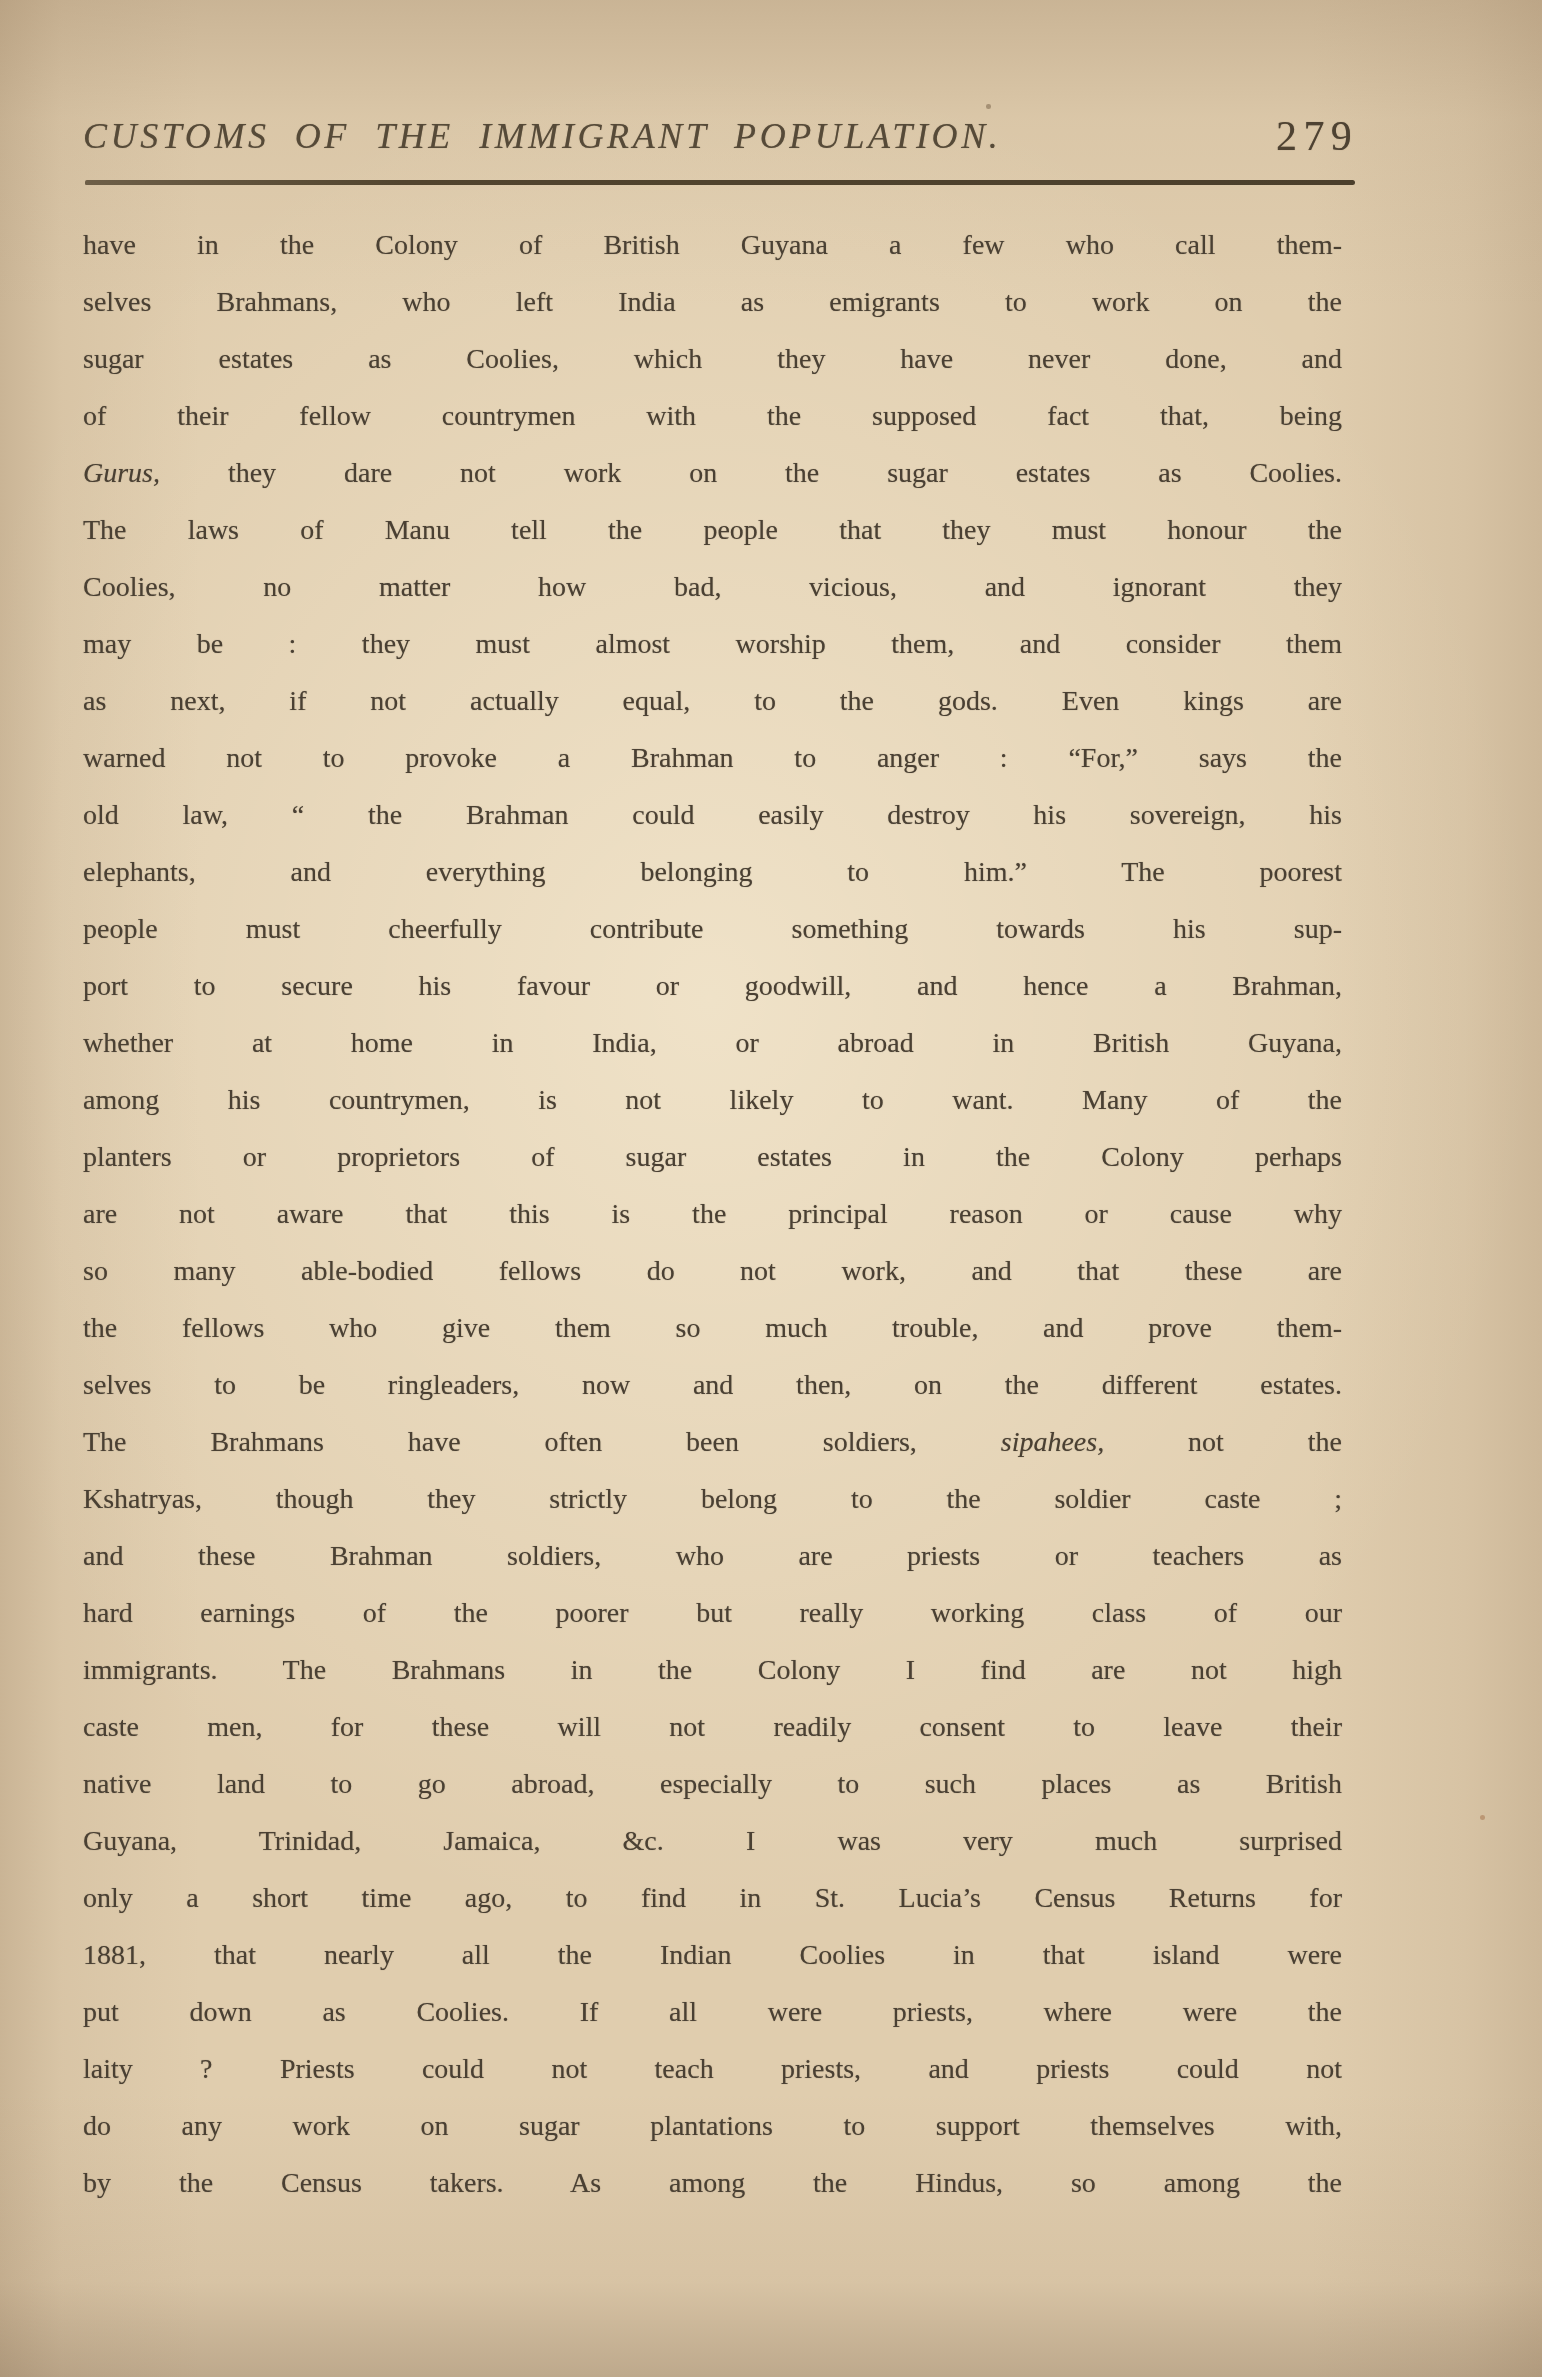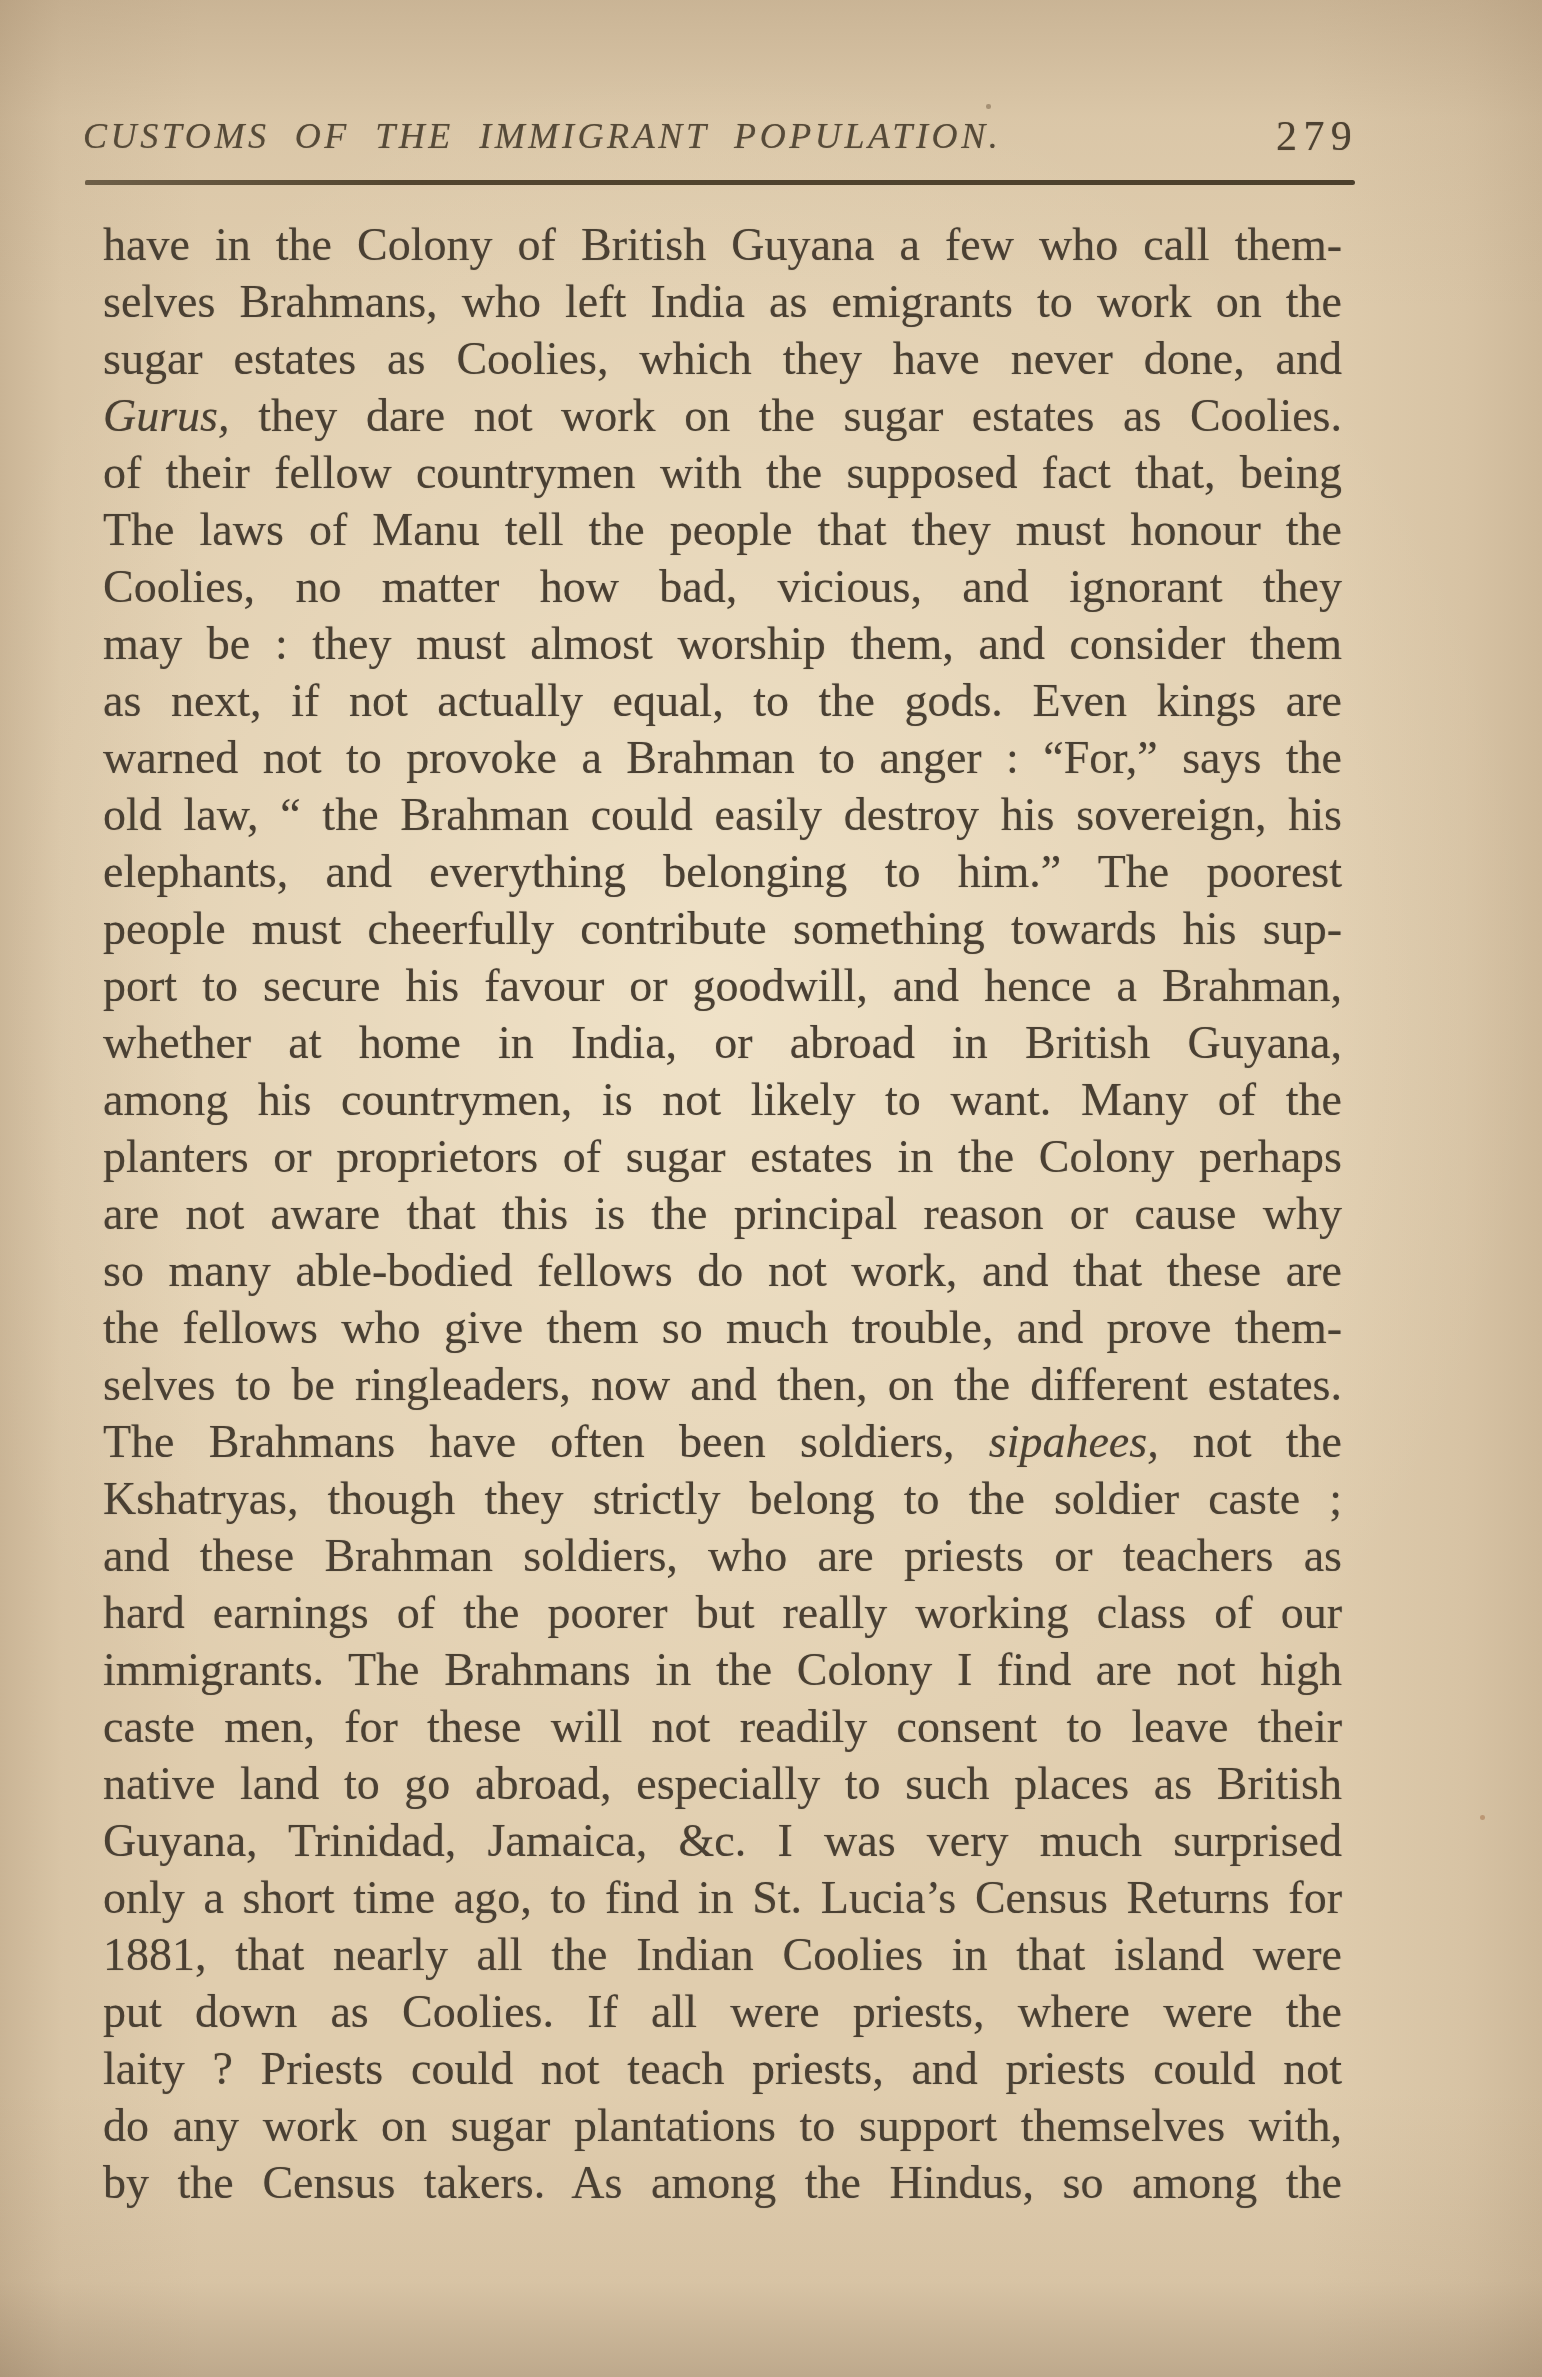--- a/index.html
+++ b/index.html
@@ -28,45 +28,44 @@
     font-size:42px; line-height:56px; letter-spacing:6.3px; color:#4e4232;
     text-shadow:0 0 0.9px rgba(78,66,50,0.5);
   }
   .rule {
     position:absolute; left:85px; top:180px; width:1270px; height:5.4px;
     background:linear-gradient(90deg,#6e5f48 0%,#52452f 25%,#4b3f2c 100%);
     border-radius:2.7px 3.6px 3.6px 1.8px;
   }
   .body-text { position:absolute; left:83px; top:216px; width:1259px; }
   .line {
-    height:57px; line-height:57px; font-size:46px;
+    height:57px; line-height:57px; font-size:28px;
     text-align:justify; text-align-last:justify; text-justify:inter-word;
     text-shadow:0 0 1.1px rgba(74,64,51,0.45);
-    margin-left:20px;
   }
   .line .it { font-style:italic; }
   .speck { position:absolute; border-radius:50%; background:rgba(104,82,58,0.45); }
   .speck.s1 { left:986px; top:104px; width:4.5px; height:4.5px; }
   .speck.s2 { left:1480px; top:1815px; width:5.4px; height:4.5px; background:rgba(150,90,50,0.4); }
 </style>
 </head>
 <body>
 
 <div class="page">
   <div class="header">
     <span class="title">CUSTOMS OF THE IMMIGRANT POPULATION.</span>
     <span class="pagenum">279</span>
   </div>
   <div class="rule"></div>
   <div class="body-text" id="body-text">
       <div class="line"><span>have in the Colony of British Guyana a few who call them-</span></div>
       <div class="line"><span>selves Brahmans, who left India as emigrants to work on the</span></div>
       <div class="line"><span>sugar estates as Coolies, which they have never done, and</span></div>
+      <div class="line"><span>of their fellow countrymen with the supposed fact that, being</span></div>
       <div class="line"><span class="it">Gurus,</span><span> they dare not work on the sugar estates as Coolies.</span></div>
-      <div class="line"><span>of their fellow countrymen with the supposed fact that, being</span></div>
       <div class="line"><span>The laws of Manu tell the people that they must honour the</span></div>
       <div class="line"><span>Coolies, no matter how bad, vicious, and ignorant they</span></div>
       <div class="line"><span>may be : they must almost worship them, and consider them</span></div>
       <div class="line"><span>as next, if not actually equal, to the gods.  Even kings are</span></div>
       <div class="line"><span>warned not to provoke a Brahman to anger : “For,” says the</span></div>
       <div class="line"><span>old law, “ the Brahman could easily destroy his sovereign, his</span></div>
       <div class="line"><span>elephants, and everything belonging to him.”  The poorest</span></div>
       <div class="line"><span>people must cheerfully contribute something towards his sup-</span></div>
       <div class="line"><span>port to secure his favour or goodwill, and hence a Brahman,</span></div>
       <div class="line"><span>whether at home in India, or abroad in British Guyana,</span></div>

